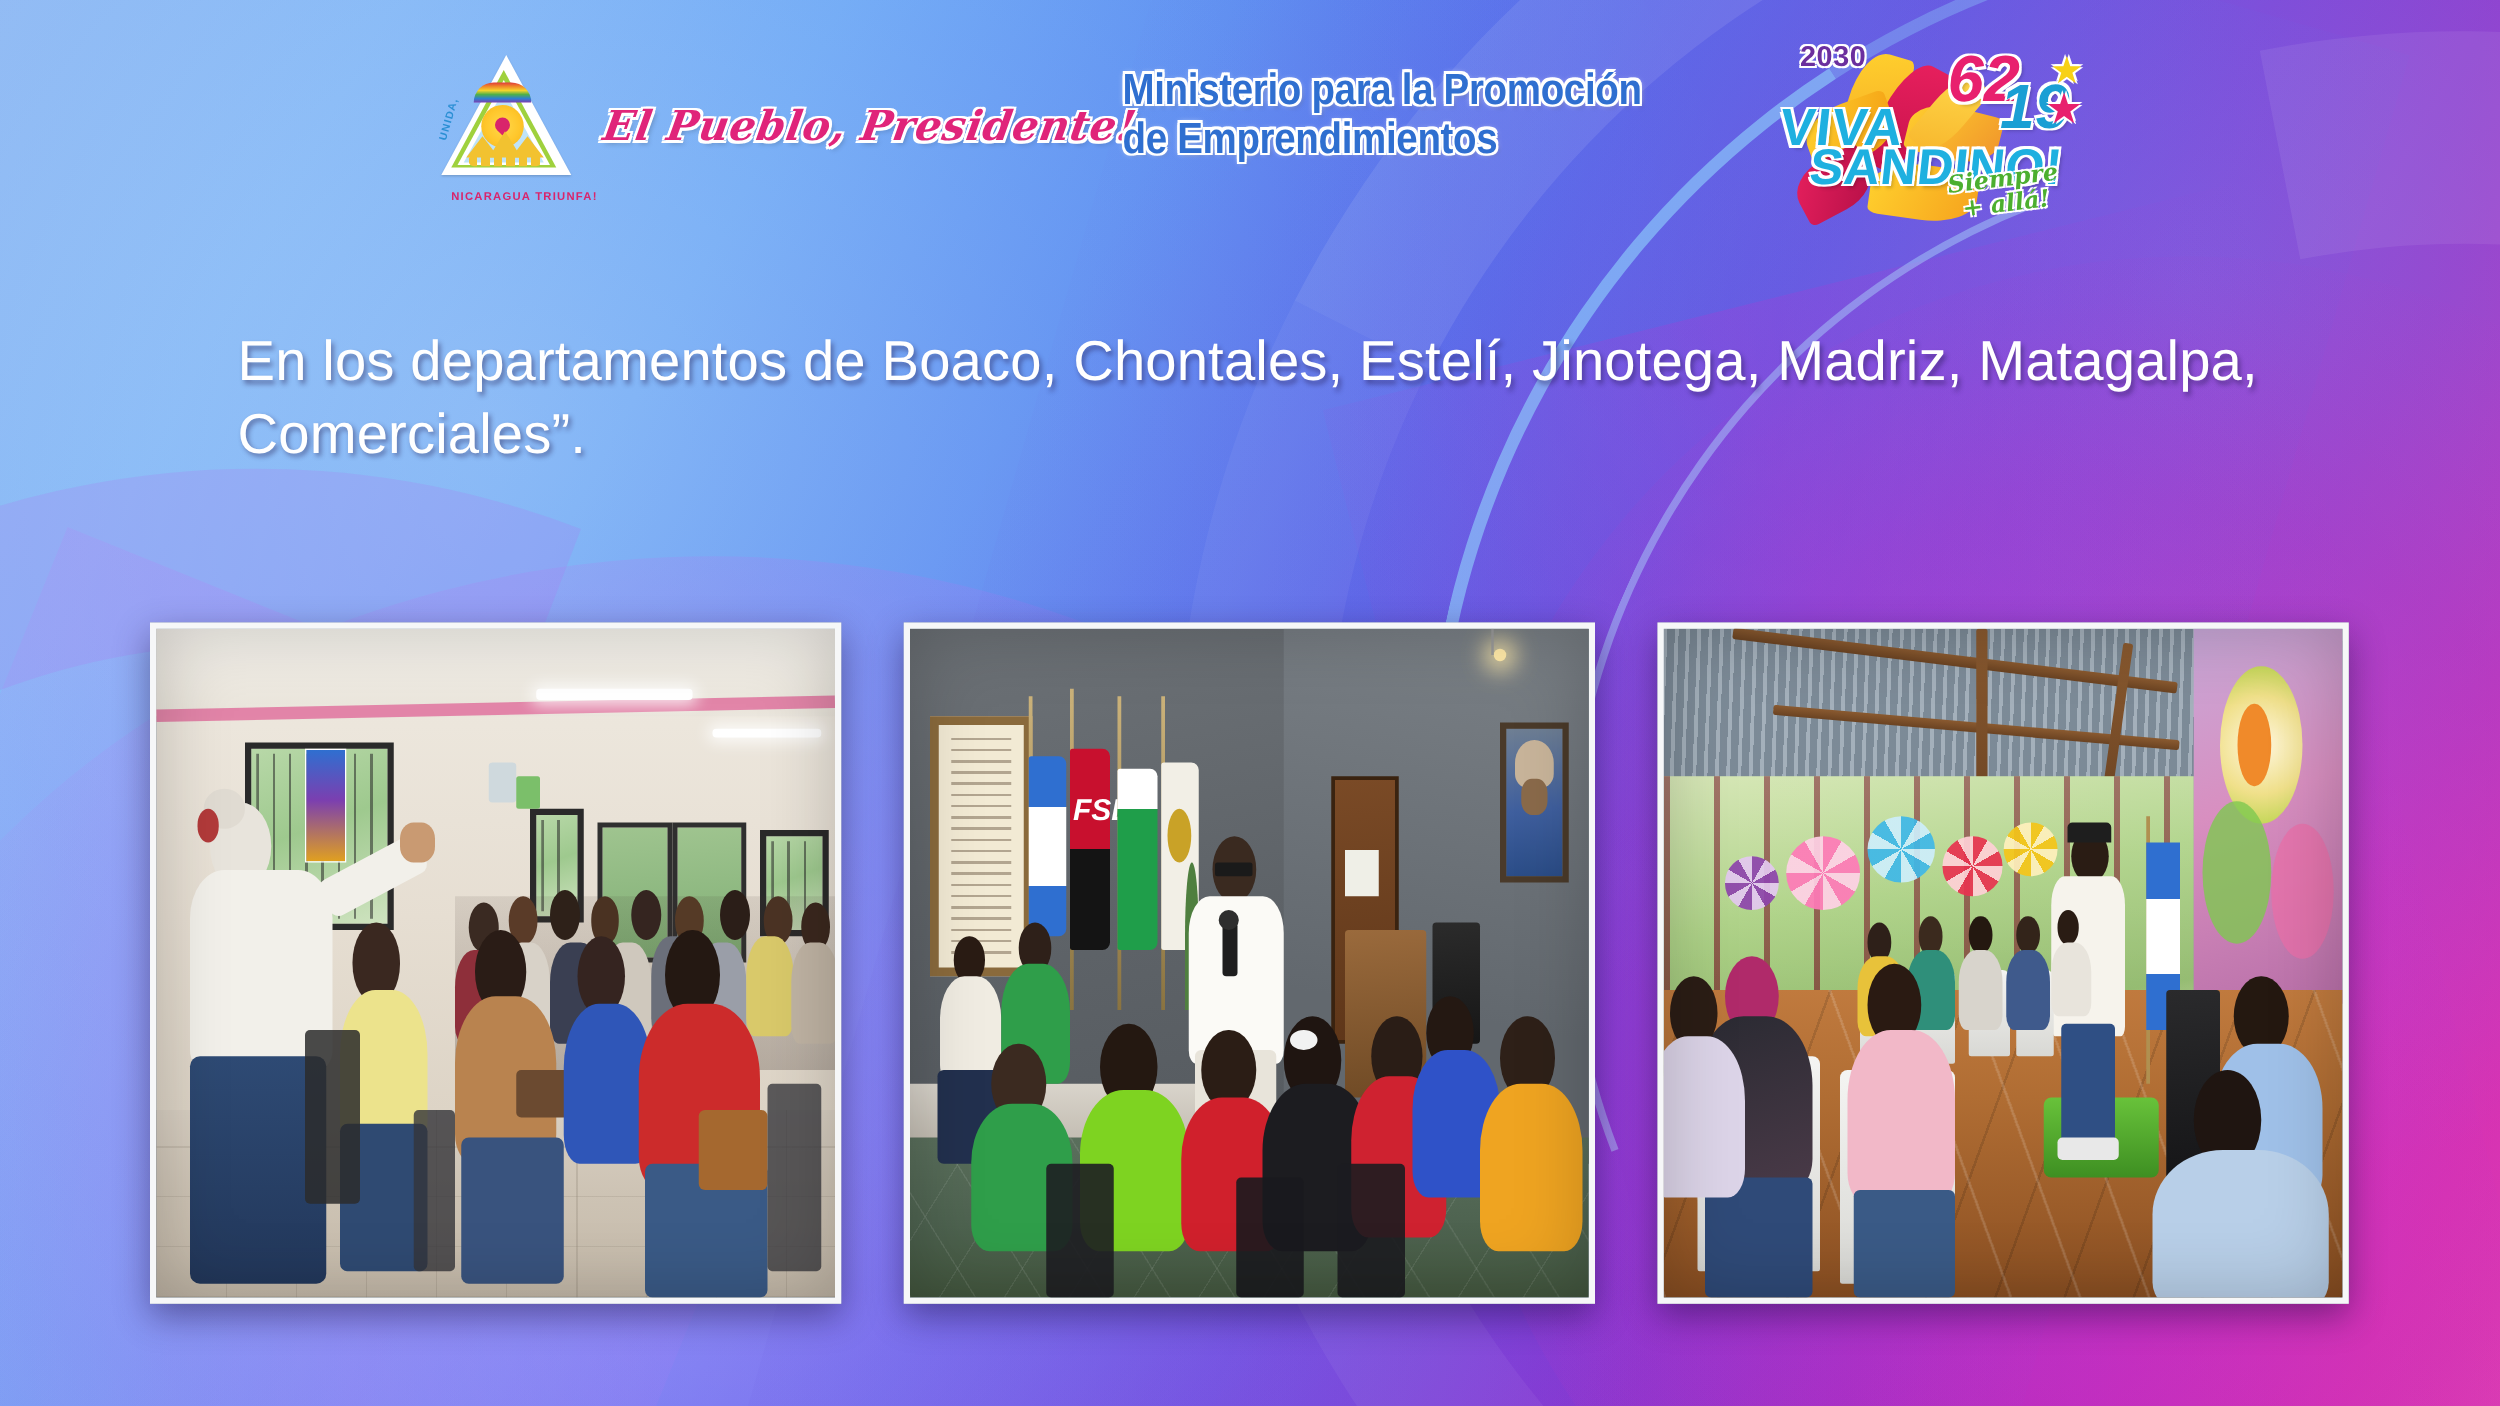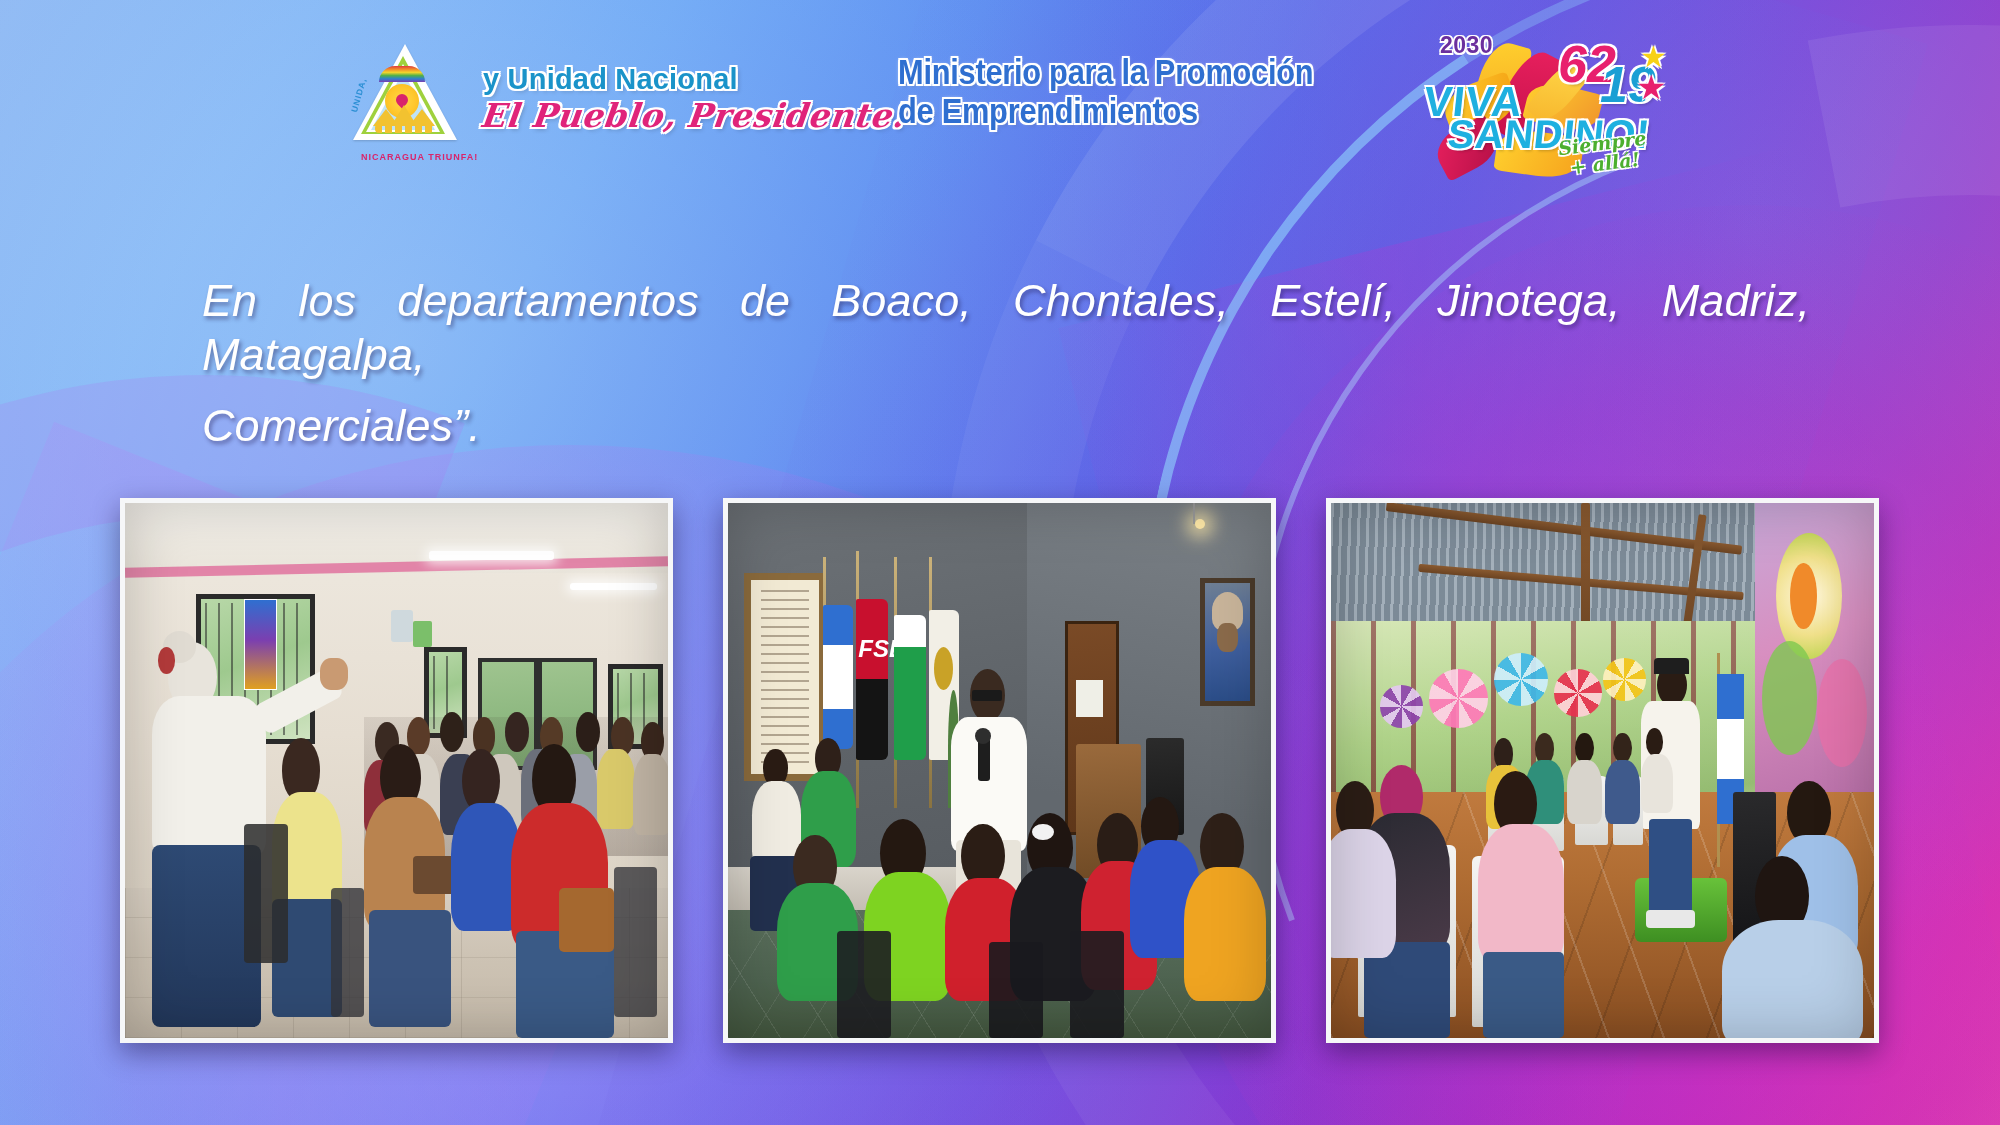--- a/index.html
+++ b/index.html
@@ -405,21 +405,21 @@
     width: 1640px;
     font-family: "Liberation Sans Narrow", "Liberation Sans", sans-serif;
     font-size: 45px;
     font-weight: 400;
     line-height: 1.21;
     color: #ffffff;
     text-align: justify;
     text-shadow: 2px 3px 4px rgba(30,20,70,0.45);
     letter-spacing: 0.1px;
   }
-  .headline p { margin: 16px; font-style: italic; }
+  .headline p { margin: 4px; }
   .headline .last { text-align: left; }
 
   
   .photos {
     position: absolute;
     left: 120px; top: 498px;
     width: 1760px; height: 545px;
     display: flex;
     gap: 50px;
   }
@@ -525,21 +525,20 @@
           <span></span>
             <span></span>
             <span></span>
         </div>
         <div class="emblem-water"></div>
         <div class="emblem-ribbon ribbon-left">UNIDA,</div>
         <div class="emblem-ribbon ribbon-bottom">NICARAGUA TRIUNFA!</div>
       </div>
 
       <div class="grun-words">
-        <div class="grun-line2">y Unidad Nacional</div>
         <div class="grun-slogan">El Pueblo, Presidente!</div>
       </div>
     </div>
 
     <div class="ministry">
       <div class="ministry-line">Ministerio para la Promoción</div>
       <div class="ministry-line">de Emprendimientos</div>
     </div>
 
     <div class="sandino">

